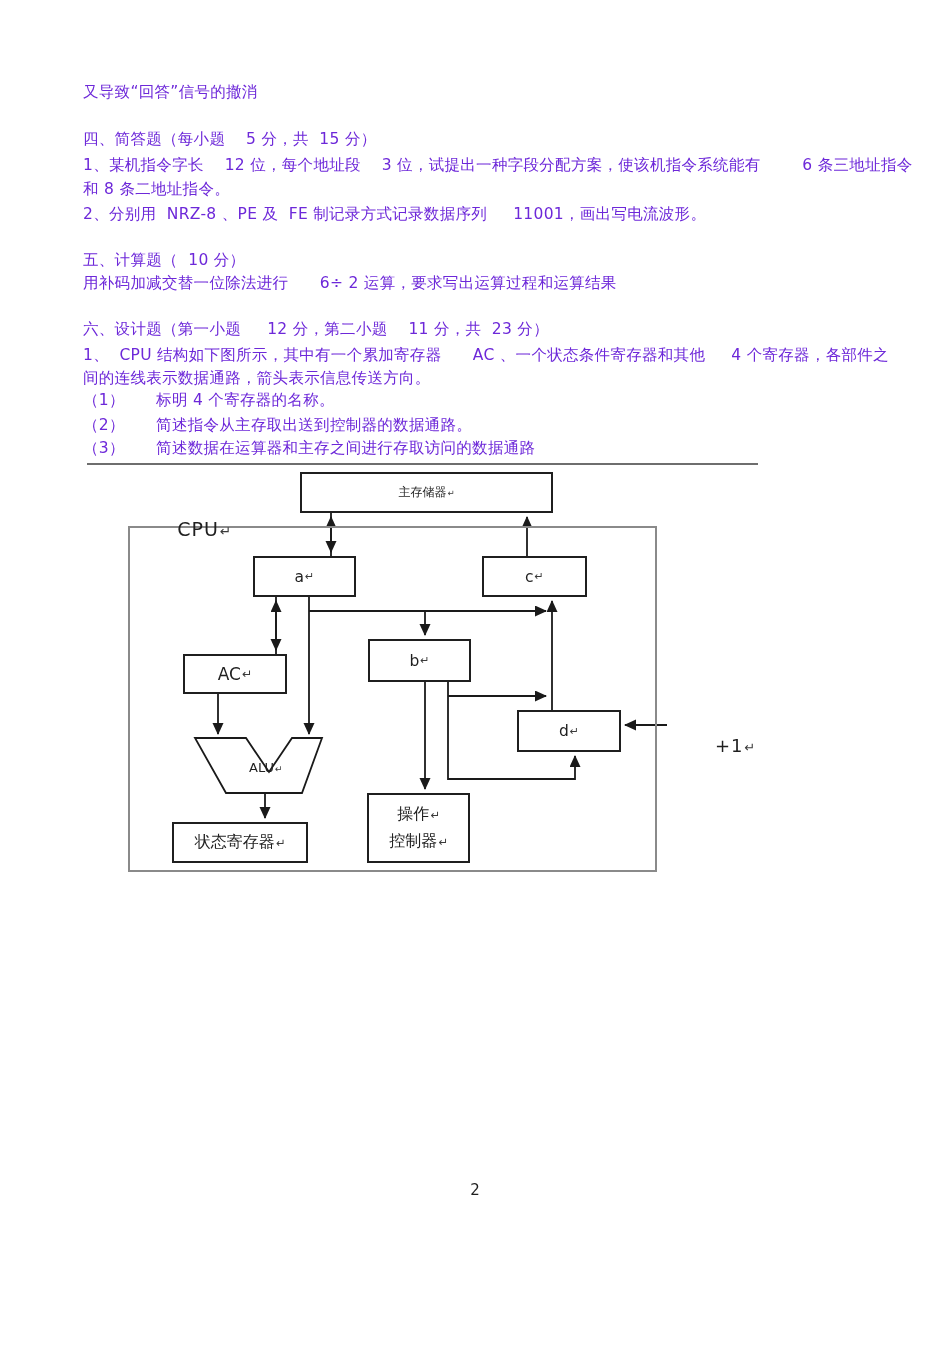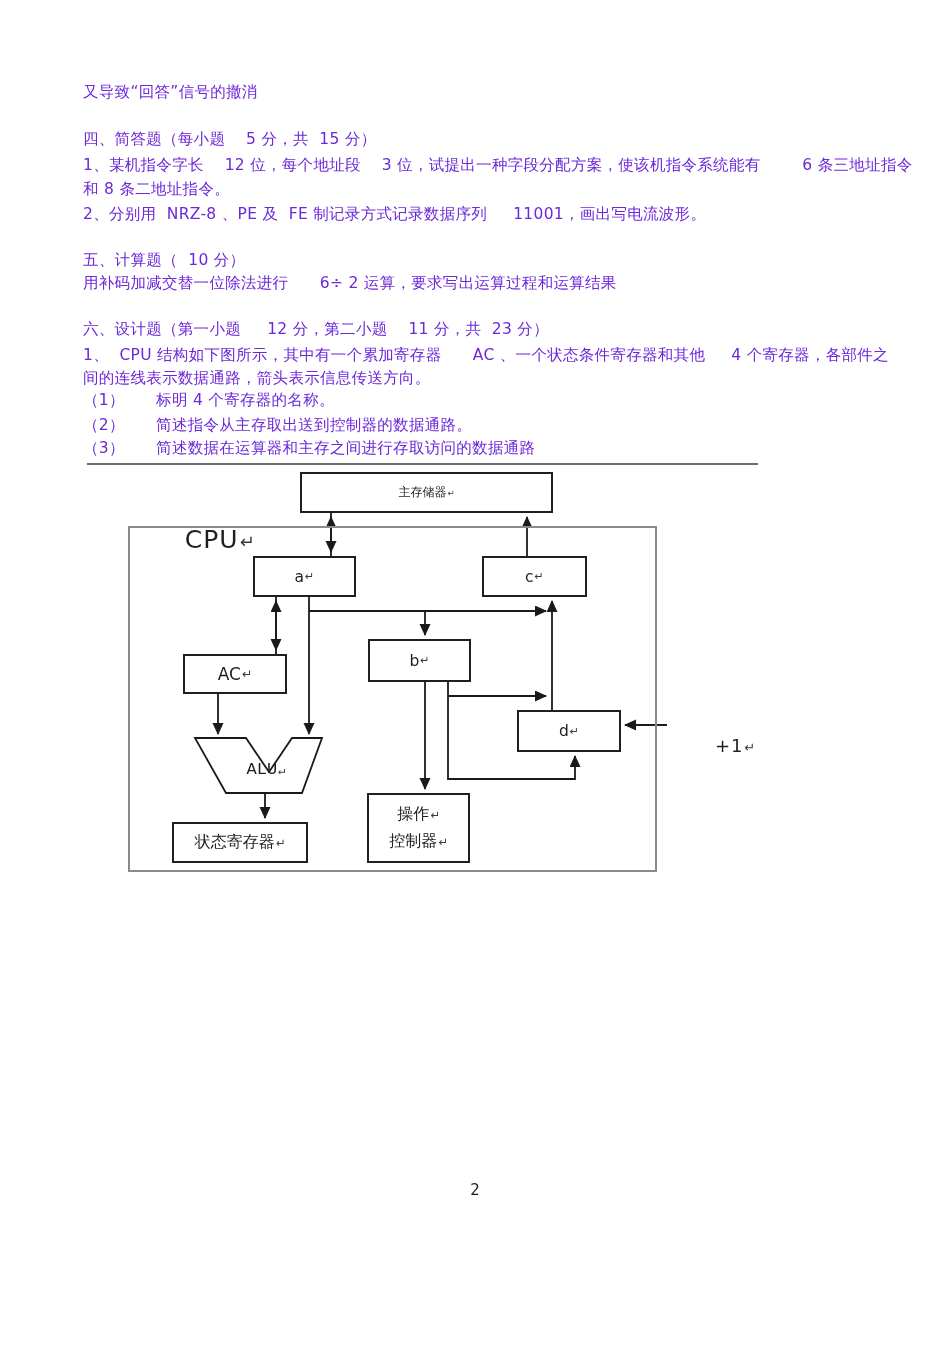--- a/index.html
+++ b/index.html
@@ -16,27 +16,27 @@
   }
   .dbox{
     position:absolute;background:#ffffff;border:2px solid #1f1f1f;
     display:flex;align-items:center;justify-content:center;
     font-size:15.5px;color:#1f1f1f;box-sizing:border-box;text-align:center;
   }
   .cpu-outline{
     position:absolute;border:2px solid #8a8a8a;background:transparent;box-sizing:border-box;
   }
   .floatlabel{
-    position:absolute;font-size:25px;color:#1f1f1f;letter-spacing:1px;white-space:pre;
+    position:absolute;font-size:19px;color:#1f1f1f;letter-spacing:1px;white-space:pre;
   }
   .mark{font-size:0.72em;color:#3a3a3a;margin-left:1px;}
   .two-line{flex-direction:column;line-height:26px;align-items:center;}
   .alu-label{
     position:absolute;left:225px;top:760px;width:82px;text-align:center;
-    font-size:17px;color:#1f1f1f;font-family:Liberation Mono, monospace;
+    font-size:13px;color:#1f1f1f;
   }
   .pagenum{
     position:absolute;left:0;right:0;top:1181px;text-align:center;
     font-size:15px;color:#1f1f1f;
   }
   svg.wires{position:absolute;left:0;top:0;pointer-events:none;}
 </style>
 </head>
 <body>
 

